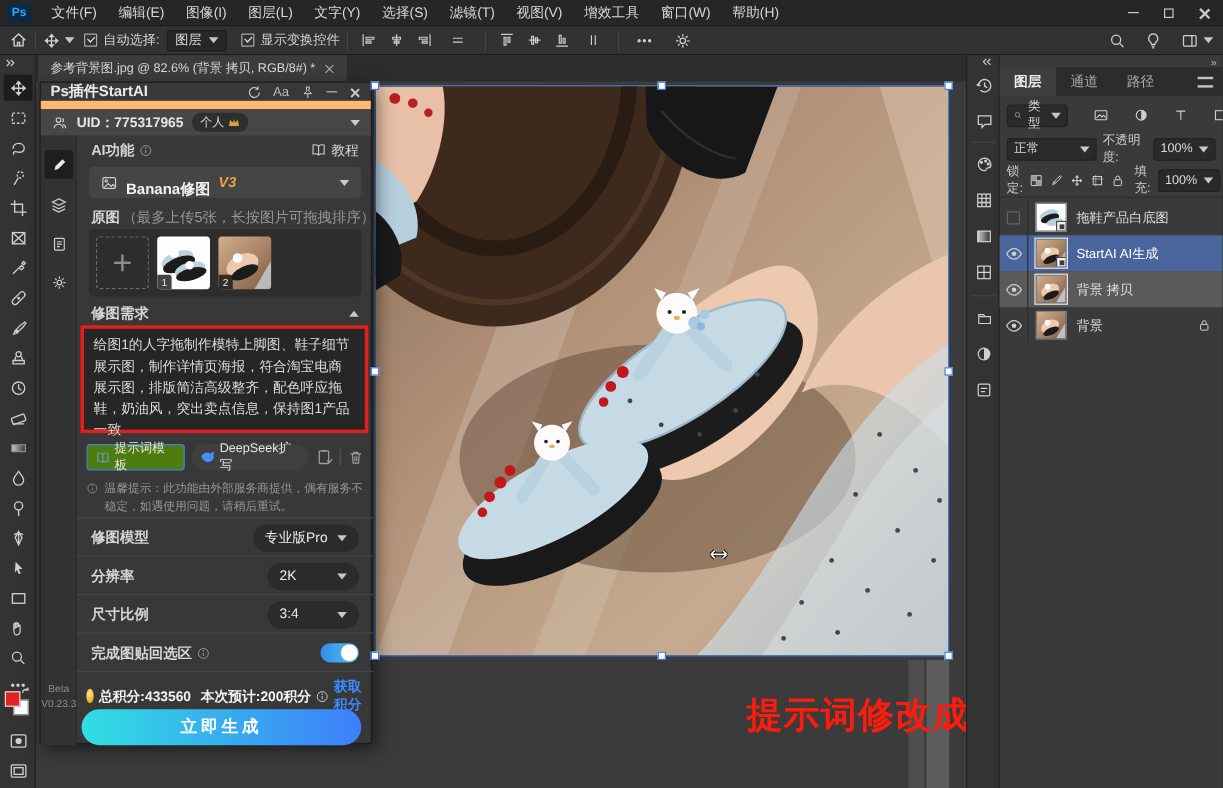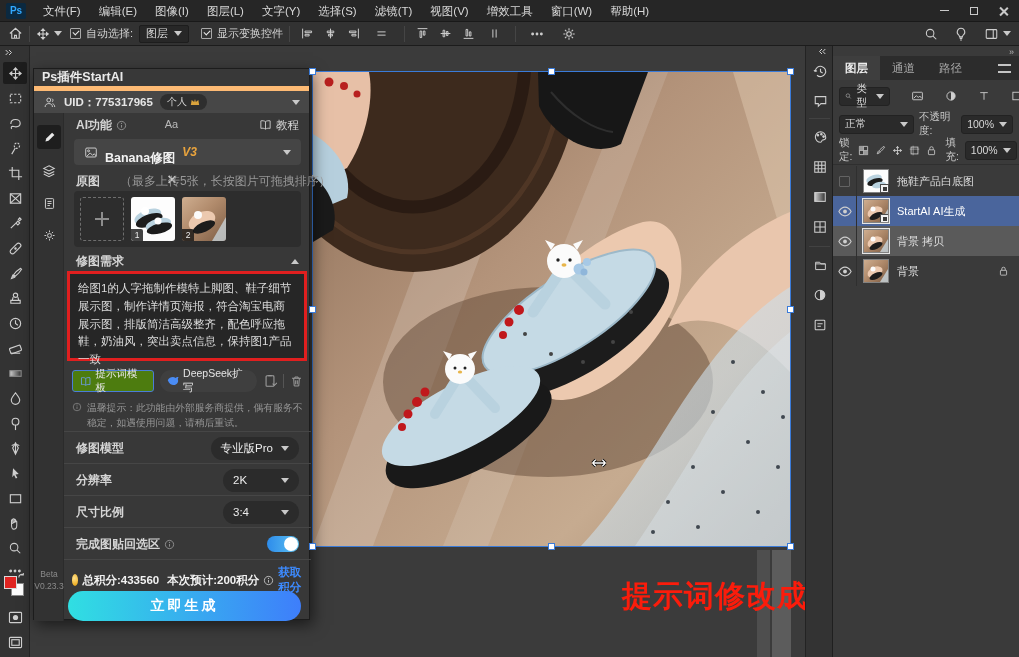--- a/index.html
+++ b/index.html
@@ -59,41 +59,41 @@
   .handle { position:absolute; width:7px; height:7px; background:#fff; border:1px solid #3a7bd9; z-index:5; }
   .scroll-strip1 { position:absolute; left:727px; top:482px; width:13px; height:107px; background:#4e4e4e; }
   .scroll-strip2 { position:absolute; left:742px; top:482px; width:19px; height:107px; background:#5c5c5c; }
   .annotation { position:absolute; left:592px; top:508px; width:360px; color:#fb1c0b; font-size:30px;
                 font-weight:900; letter-spacing:1px; white-space:nowrap; }
   .cursor-resize { position:absolute; left:278px; top:382px; z-index:6; }
 
   
   .plugin { position:absolute; left:33px; top:68px; width:277px; height:552px; background:#383838;
             border:1px solid #1c1c1c; box-shadow:3px 5px 14px rgba(0,0,0,.55); }
-  .plg-header { position:absolute; left:0; top:0; width:100%; height:22px; border-bottom:5px solid #fdba74;
-                display:flex; align-items:center; padding:0 8px; gap:10px;flex-direction:column; }
+  .plg-header { position:absolute; left:0; top:0; width:100%; height:22px; border-bottom:7px solid #fdba74;
+                display:flex; align-items:center; padding:0 8px; gap:10px; }
   .plg-title { color:#eaeaea; font-size:12.5px; font-weight:bold; margin-right:auto; }
   .plg-hicon { color:#b9b9b9; font-size:11px; display:flex; align-items:center; }
   .uid-row { position:absolute; left:0; top:22px; width:100%; height:22px; background:#474747;
              display:flex; align-items:center; gap:7px; padding:0 9px; }
   .uid-text { color:#e6e6e6; font-size:11.5px; font-weight:bold; }
   .uid-badge { display:flex; align-items:center; gap:3px; background:#2e2e2e; border-radius:8px;
                padding:1px 7px; color:#d8d8d8; font-size:10px; }
   .plg-rail { position:absolute; left:0; top:44px; width:30px; height:508px; background:#323232; border-right:1px solid #2b2b2b; }
   .rail-ic { position:absolute; left:3px; width:24px; height:24px; display:flex; align-items:center; justify-content:center; border-radius:3px; }
   .rail-ic.active { background:#1e1e1e; }
   .beta { position:absolute; left:0; bottom:28px; width:30px; text-align:center; color:#8b8b8b; font-size:8.5px; line-height:1.5; }
   .plg-content { position:absolute; left:30px; top:44px; width:247px; height:508px; }
   .row-ai { position:absolute; left:0; top:0; width:100%; height:24px; display:flex; align-items:center; padding:0 12px; gap:4px; }
   .lab { color:#d5d5d5; font-size:12px; font-weight:bold; }
   .model-select { position:absolute; left:10px; top:26px; width:227px; height:26px; background:#454545; border-radius:4px;
                   display:flex; align-items:center; gap:7px; padding:0 10px; }
   .model-name { color:#f2f2f2; font-size:12.5px; font-weight:bold;margin-top:12px; }
   .model-ver { color:#e8a33d; font-size:12px; font-weight:bold; font-style:italic; }
-  .src-row { position:absolute; left:12px; top:60px; display:flex; align-items:baseline; gap:20px; white-space:nowrap; }
+  .src-row { position:absolute; left:12px; top:60px; display:flex; align-items:baseline; gap:2px; white-space:nowrap; }
   .src-hint { color:#979797; font-size:12px; }
   .upload { position:absolute; left:10px; top:78px; width:227px; height:56px; background:#2d2d2d; border-radius:4px;
             display:flex; align-items:center; gap:7px; padding:0 6px; }
   .upbox { width:44px; height:44px; border-radius:3px; position:relative; }
   .upbox.add { border:1px dashed #6e6e6e; }
   .upbox.add::before { content:""; position:absolute; left:50%; top:50%; width:14px; height:2px; background:#8d8d8d; transform:translate(-50%,-50%); }
   .upbox.add::after  { content:""; position:absolute; left:50%; top:50%; width:2px; height:14px; background:#8d8d8d; transform:translate(-50%,-50%); }
   .thumb-num { position:absolute; left:0; bottom:0; min-width:12px; height:12px; background:rgba(20,20,20,.8);
                color:#eee; font-size:8.5px; display:flex; align-items:center; justify-content:center; padding:0 2px; border-radius:0 2px 0 2px; }
   .thumb-shoes { background:#fdfdfd; overflow:hidden; }
@@ -427,20 +427,26 @@
         </svg>
       </div>
     <div class="tool" style="top:585px">
         <svg class="ic" width="15" height="13" viewBox="0 0 16 14">
           <rect x="1.5" y="1.5" width="13" height="11" rx="1"></rect>
           <rect x="4" y="4" width="8" height="6"></rect>
         </svg>
       </div>
   </div>
 
+  <div class="tabbar">
+    <div class="doctab">
+      <span class="t">参考背景图.jpg @ 82.6% (背景 拷贝, RGB/8#) *</span>
+      <i class="tab-x"></i>
+    </div>
+  </div>
 
   <div class="canvas-area">
     <div class="photo-wrap">
       <svg class="photo-svg" width="477" height="474" viewBox="0 0 477 474">
         <defs>
           <linearGradient id="floor" x1="0" y1="0" x2="1" y2="1">
             <stop offset="0" stop-color="#8d6f58"></stop>
               <stop offset="0.4" stop-color="#b3937a"></stop>
             <stop offset="0.75" stop-color="#c6ab90"></stop>
               <stop offset="1" stop-color="#a98b70"></stop>

